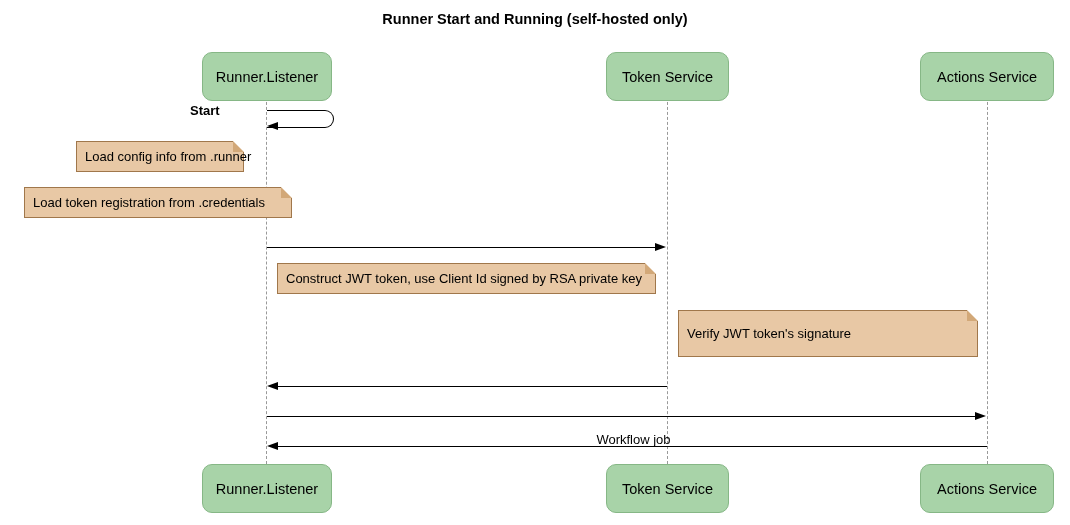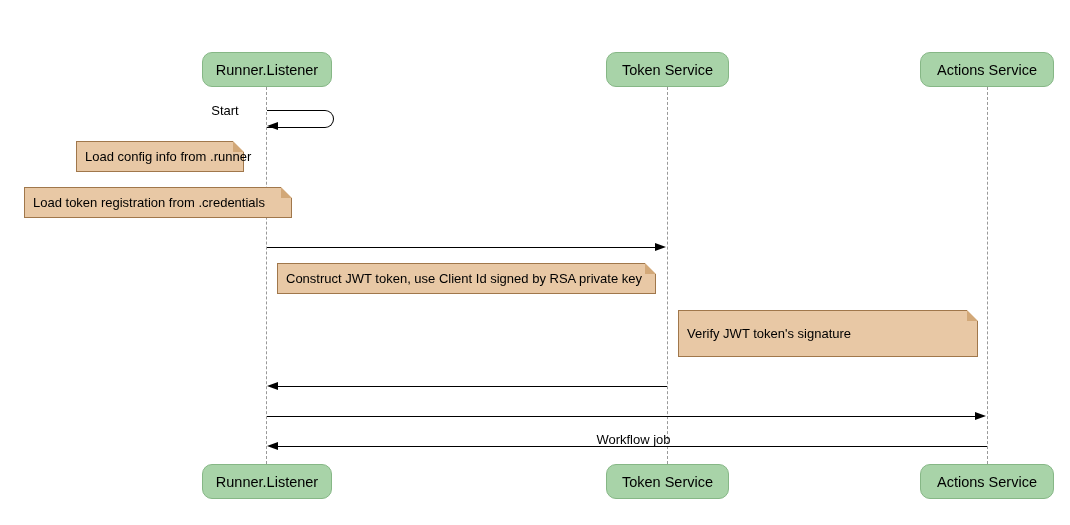--- a/index.html
+++ b/index.html
@@ -22,21 +22,21 @@
   }
   .lifeline {
     position: absolute;
     width: 0;
     border-left: 1px dashed #999999;
     top: 87px;
     height: 377px;
   }
   .participant {
     position: absolute;
-    height: 35px;
+    height: 49px;
     background: #A8D3A8;
     border: 1px solid #86B786;
     border-radius: 10px;
     display: flex;
     align-items: center;
     justify-content: center;
     font-size: 14.5px;
     box-sizing: border-box;
   }
   .note {
@@ -92,29 +92,31 @@
     width: 66px; height: 16px;
     border-top: 1px solid #000;
     border-right: 1px solid #000;
     border-bottom: 1px solid #000;
     border-radius: 0 9px 9px 0;
   }
   .self-label {
     position: absolute;
     left: 190px; top: 103px;
     width: 70px;
-    text-align: center;
+    text-align: left;
     font-size: 13px;
+    font-weight: bold;
   }
 </style>
 </head>
 <body>
 
 <div class="diagram">
 
+  <div class="title">Runner Start and Running (self-hosted only)</div>
 
   <div class="lifeline" style="left:266px;"></div>
   <div class="lifeline" style="left:667px;"></div>
   <div class="lifeline" style="left:987px;"></div>
 
   <div class="participant" style="left:202px; top:52px; width:130px;">
     <span>Runner.Listener</span>
   </div>
   <div class="participant" style="left:606px; top:52px; width:123px;">
     <span>Token Service</span>

